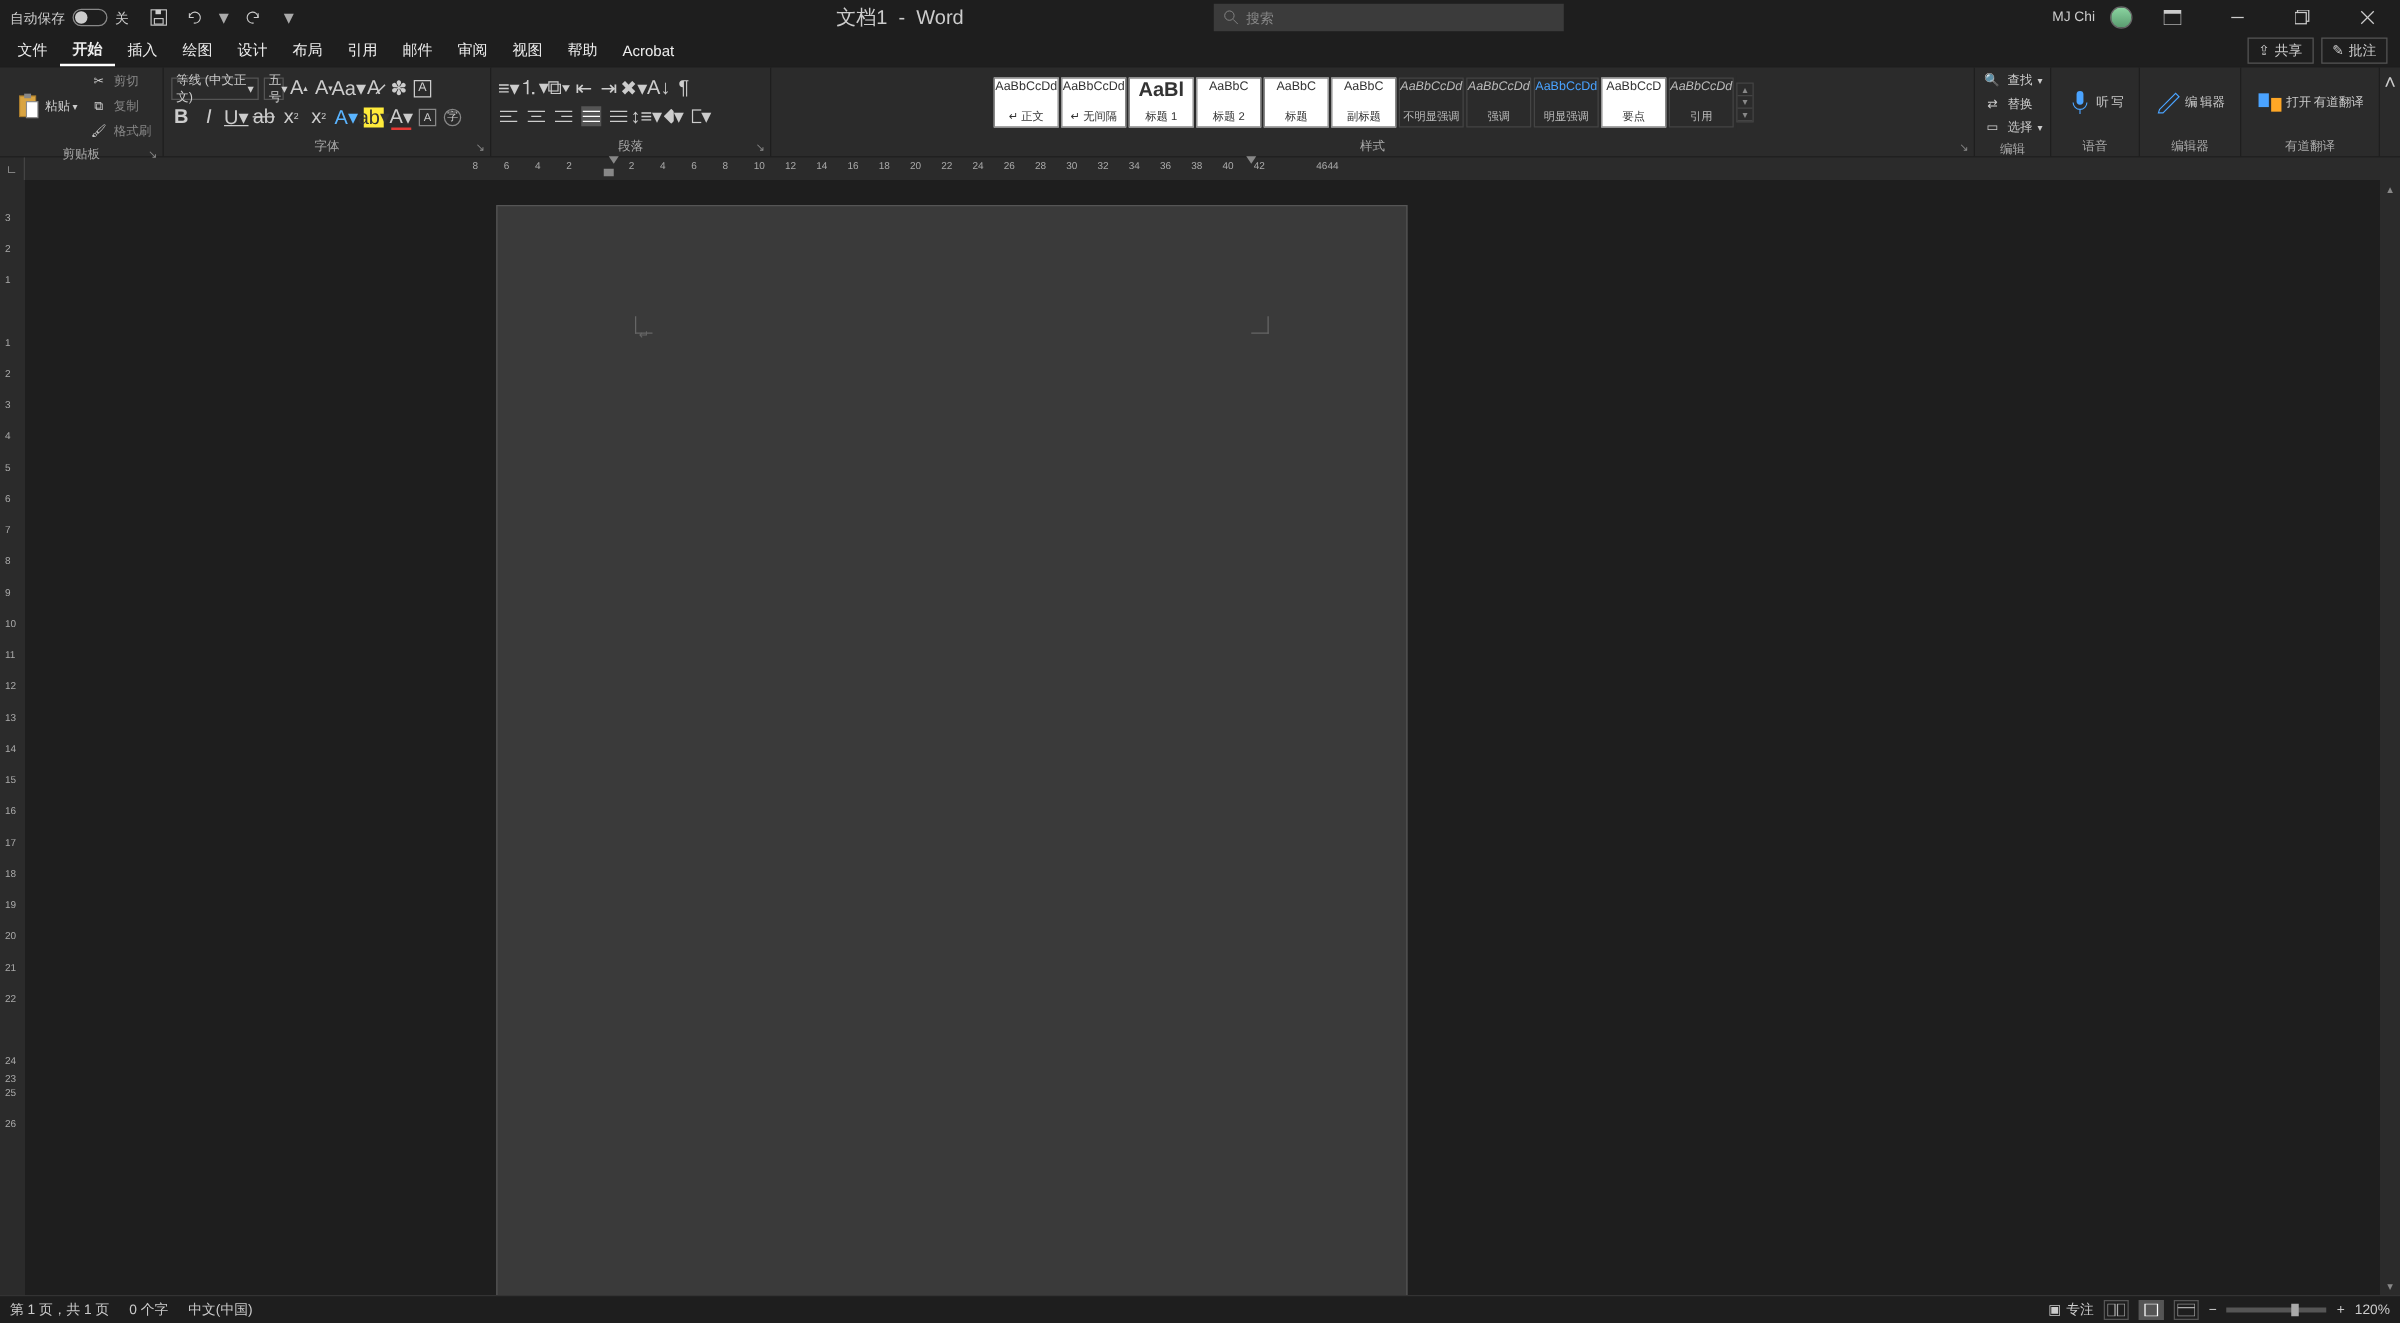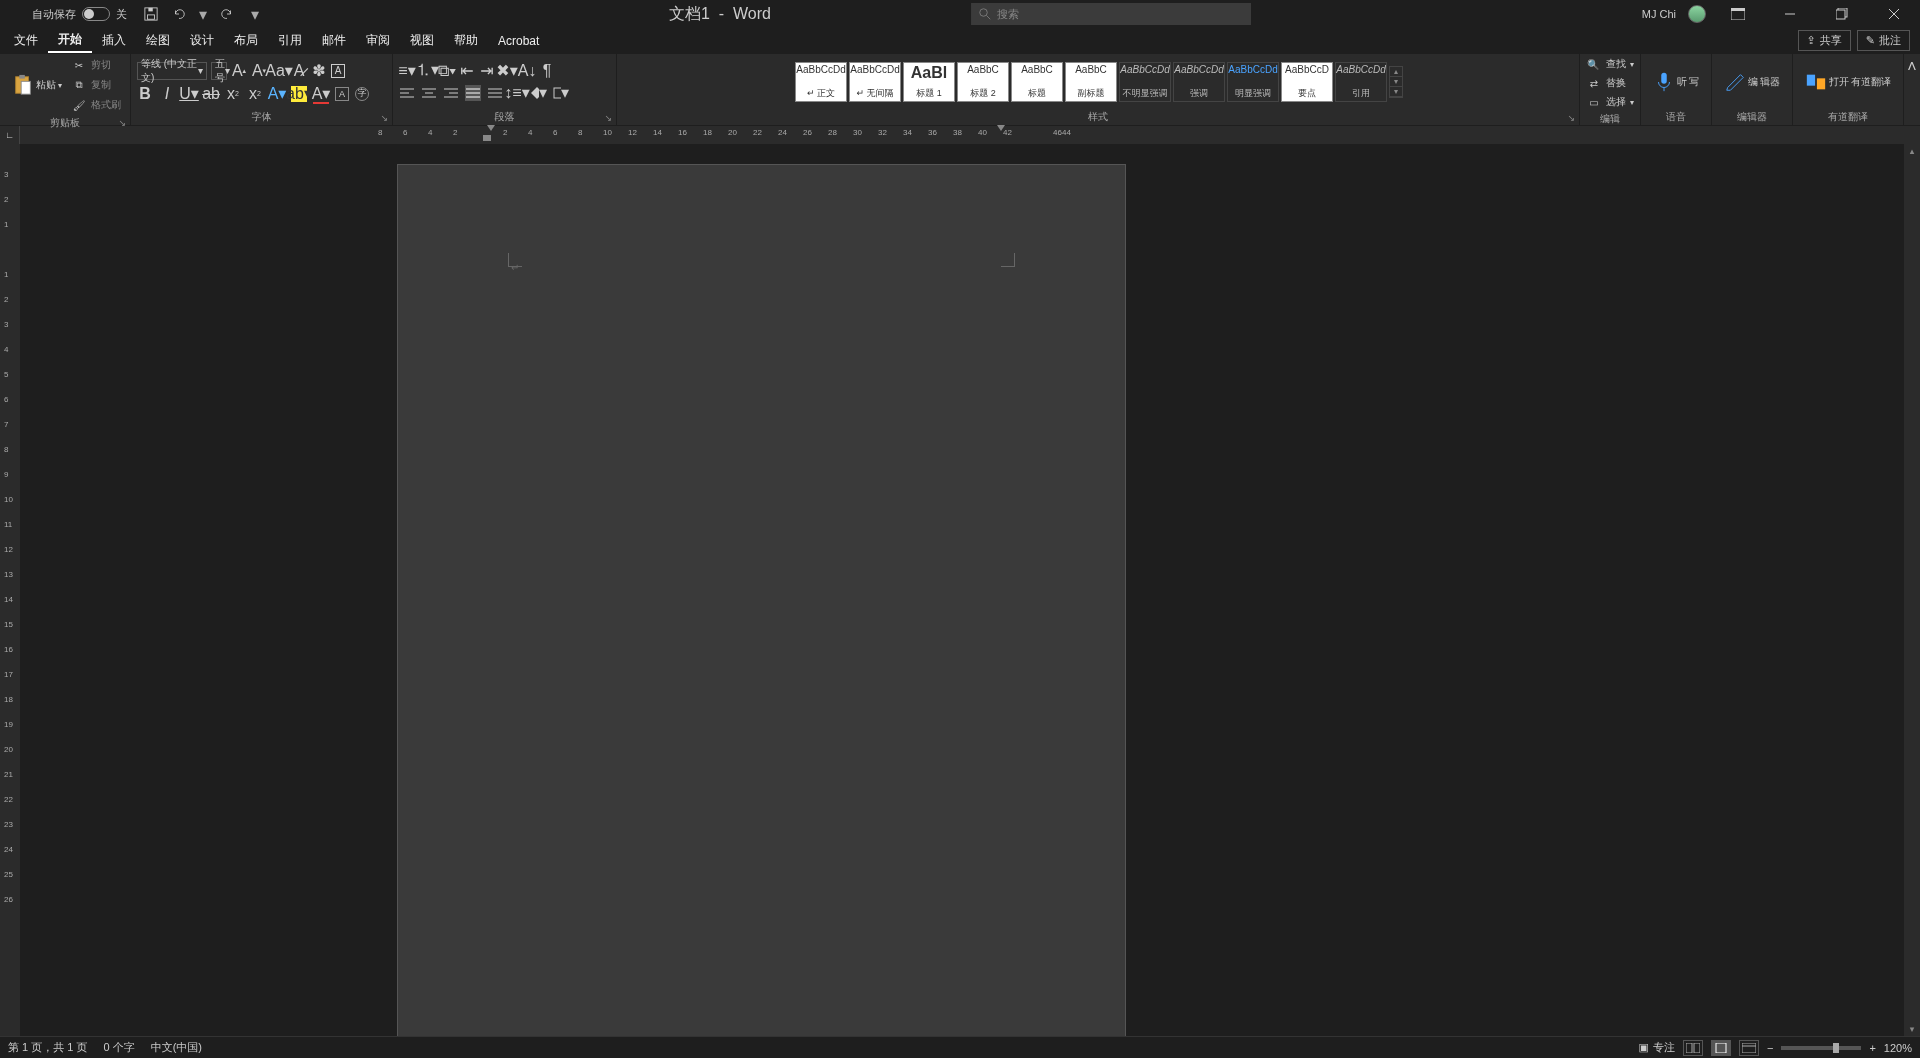--- a/index.html
+++ b/index.html
@@ -1,19 +1,19 @@
 <!DOCTYPE html>
 <html><head>
 <meta charset="utf-8">
 <style>
 * { margin: 0; padding: 0; box-sizing: border-box; font-family: "Microsoft YaHei", "Segoe UI", sans-serif; }
 body { background: #1e1e1e; width: 1920px; height: 1058px; overflow: hidden; color: #ccc; }
 
 
-.titlebar { height: 28px; background: #1e1e1e; display: flex; align-items: center; position: relative; padding-left: 24px; }
+.titlebar { height: 28px; background: #1e1e1e; display: flex; align-items: center; position: relative; }
 .autosave { display: flex; align-items: center; padding: 0 8px; font-size: 11px; gap: 6px; }
 .toggle { width: 28px; height: 14px; border: 1px solid #888; border-radius: 7px; position: relative; }
 .toggle::after { content: ""; width: 10px; height: 10px; background: #ccc; border-radius: 50%; position: absolute; left: 1px; top: 1px; }
 .qat { display: flex; align-items: center; gap: 12px; margin-left: 8px; }
 .qat-btn { width: 16px; height: 16px; color: #aaa; display:flex; align-items:center; justify-content:center; }
 .title-center { position: absolute; left: 50%; transform: translateX(-50%); display: flex; align-items: center; gap: 10px; }
 .search-box { width: 280px; height: 22px; background: #3b3b3b; display: flex; align-items: center; padding: 0 8px; gap: 6px; font-size: 11px; color: #888; margin-left: 190px; }
 .title-right { margin-left: auto; display: flex; align-items: center; gap: 12px; padding-right: 6px; }
 .user-name { font-size: 11px; }
 .avatar { width: 18px; height: 18px; border-radius: 50%; background: linear-gradient(#8bd4a0,#5a9c70); border:1px solid #666; }
@@ -514,21 +514,21 @@
       <span class="vtick" style="top: 430px;">13</span>
       <span class="vtick" style="top: 455px;">14</span>
       <span class="vtick" style="top: 480px;">15</span>
       <span class="vtick" style="top: 505px;">16</span>
       <span class="vtick" style="top: 530px;">17</span>
       <span class="vtick" style="top: 555px;">18</span>
       <span class="vtick" style="top: 580px;">19</span>
       <span class="vtick" style="top: 605px;">20</span>
       <span class="vtick" style="top: 630px;">21</span>
       <span class="vtick" style="top: 655px;">22</span>
-      <span class="vtick" style="top: 680px;">23</span>
+      <span class="vtick" style="top: 719px;">23</span>
       <span class="vtick" style="top: 705px;">24</span>
       <span class="vtick" style="top: 730px;">25</span>
       <span class="vtick" style="top: 755px;">26</span>
     </div>
   <div class="canvas">
     <div class="page">
       <div class="margin-tl"></div>
       <div class="margin-tr"></div>
       <div class="cursor-para">↵</div>
     </div>

